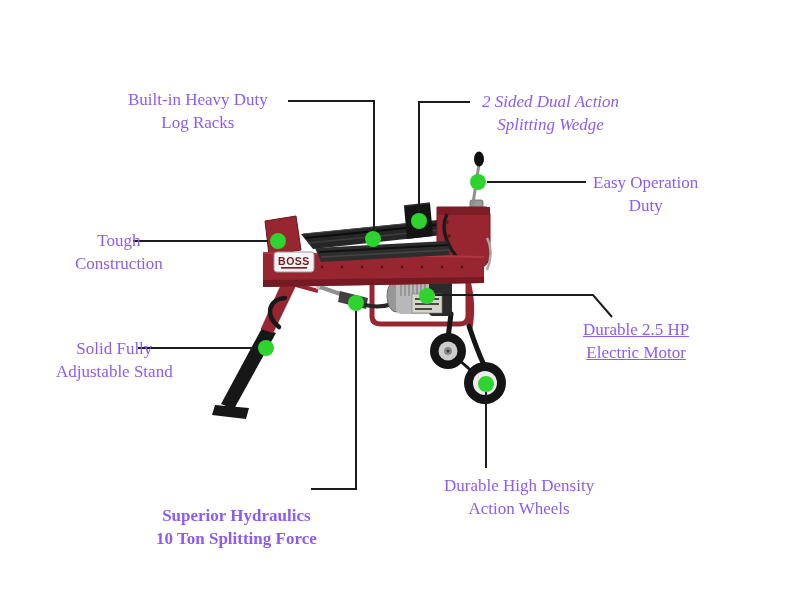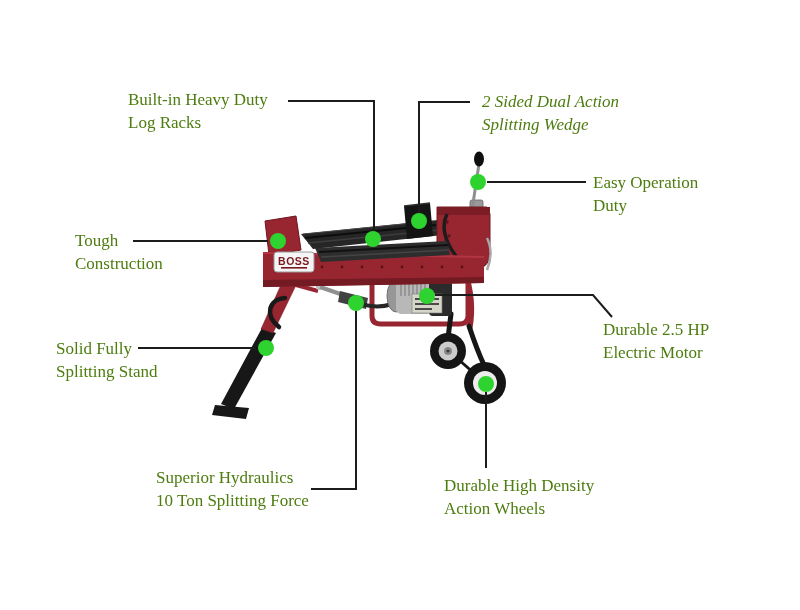--- a/index.html
+++ b/index.html
@@ -2,22 +2,23 @@
 <html><head>
 <meta charset="utf-8">
 <style>
   html,body{margin:0;padding:0;background:#ffffff;}
   #stage{
     position:relative;width:800px;height:610px;background:#ffffff;overflow:hidden;
     font-family:"Liberation Serif","DejaVu Serif",serif;
   }
   #art{position:absolute;left:0;top:0;}
   .callout{
-    position:absolute;color:#4d7c0f;font-size:17px;line-height:23px;
+    position:absolute;color:#8b5cf6;font-size:17px;line-height:23px;
     white-space:nowrap;
+    text-align:center;
   }
   .callout span{display:block;}
 </style>
 </head>
 <body>
 
 <div id="stage">
 
   <svg id="art" width="800" height="610" viewBox="0 0 800 610" xmlns="http://www.w3.org/2000/svg">
 
@@ -173,29 +174,29 @@
     <span>Duty</span>
   </div>
 
   <div class="callout" style="left:75px;top:229px;">
     <span>Tough</span>
     <span>Construction</span>
   </div>
 
   <div class="callout" style="left:56px;top:337px;">
     <span>Solid Fully</span>
-    <span>Splitting Stand</span>
-  </div>
-
-  <div class="callout" style="left:156px;top:466px;">
+    <span>Adjustable Stand</span>
+  </div>
+
+  <div class="callout" style="left:156px;top:504px;font-weight:bold;">
     <span>Superior Hydraulics</span>
     <span>10 Ton Splitting Force</span>
   </div>
 
-  <div class="callout" style="left:603px;top:318px;">
+  <div class="callout" style="left:583px;top:318px;text-decoration:underline;">
     <span>Durable 2.5 HP</span>
     <span>Electric Motor</span>
   </div>
 
   <div class="callout" style="left:444px;top:474px;">
     <span>Durable High Density</span>
     <span>Action Wheels</span>
   </div>
 
 </div>

